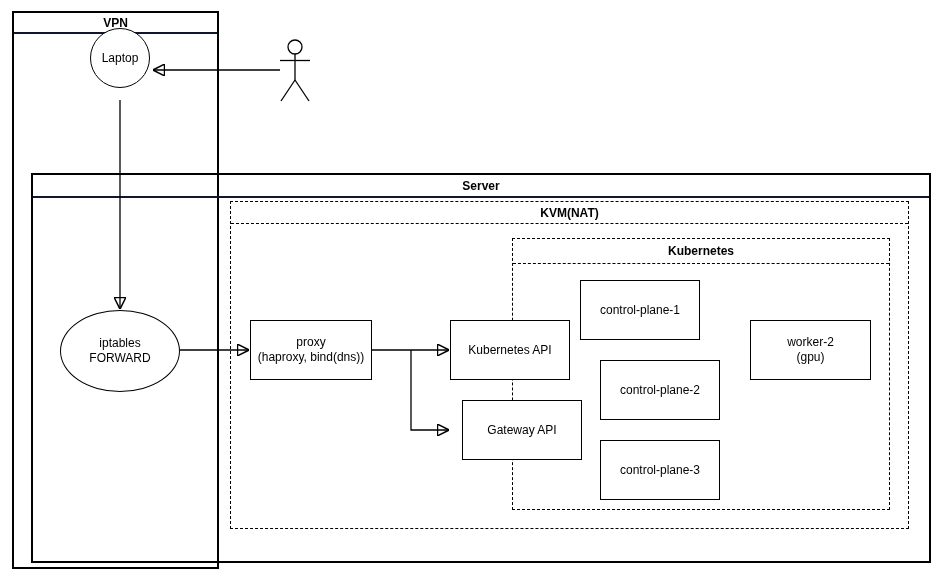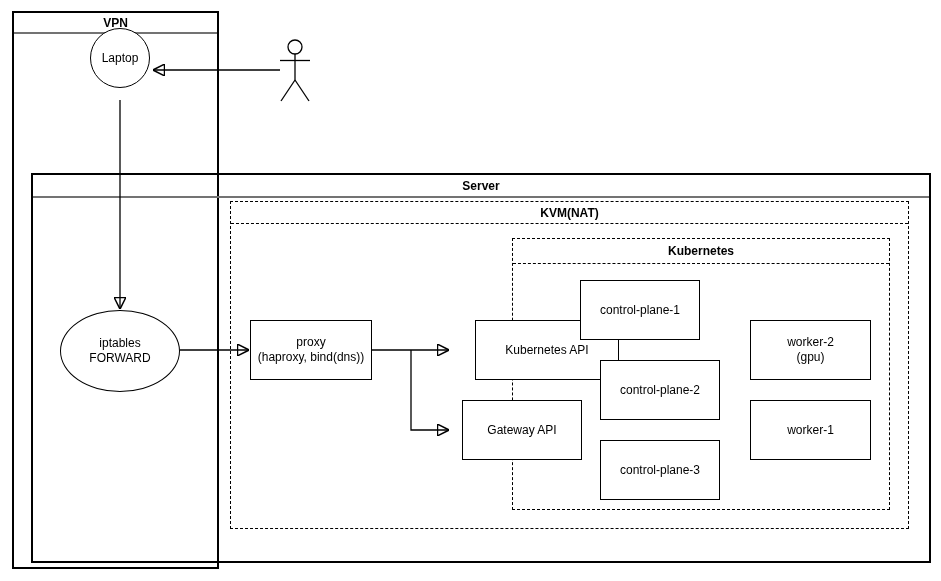--- a/index.html
+++ b/index.html
@@ -23,21 +23,21 @@
   .group.dashed { border: 1px dashed #000; }
   .group-title {
     width: 100%;
     display: flex;
     align-items: center;
     justify-content: center;
     font-size: 12px;
     font-weight: bold;
     white-space: nowrap;
   }
-  .group.solid  > .group-title { border-bottom: 2px solid #737373; }
+  .group.solid  > .group-title { border-bottom: 2px solid #0f172a; }
   .group.dashed > .group-title { border-bottom: 1px dashed #000; text-align: center; }
 
   
   .node {
     position: absolute;
     border: 1px solid #000;
     background: #ffffff;
     display: flex;
     flex-direction: column;
     align-items: center;
@@ -93,44 +93,41 @@
   <div class="node round" style="left:60px; top:310px; width:120px; height:82px;">
     <span>iptables</span>
     <span>FORWARD</span>
   </div>
 
   <div class="node" style="left:250px; top:320px; width:122px; height:60px;">
     <span>proxy</span>
     <span>(haproxy, bind(dns))</span>
   </div>
 
-  <div class="node" style="left:475px; top:320px; width:144px; height:60px;">
+  <div class="node" style="left:450px; top:320px; width:120px; height:60px;">
     <span>Kubernetes API</span>
   </div>
 
   <div class="node" style="left:450px; top:400px; width:120px; height:60px;margin-left:12px;">
     <span>Gateway API</span>
   </div>
 
   <div class="node" style="left:580px; top:280px; width:120px; height:60px;">
     <span>control-plane-1</span>
   </div>
   <div class="node" style="left:600px; top:360px; width:120px; height:60px;">
     <span>control-plane-2</span>
   </div>
   <div class="node" style="left:600px; top:440px; width:120px; height:60px;">
     <span>control-plane-3</span>
   </div>
 
   <div class="node" style="left:750px; top:320px; width:121px; height:60px;">
     <span>worker-2</span>
     <span>(gpu)</span>
-  </div>
-  <div class="node" style="left:750px; top:400px; width:121px; height:60px;">
-    <span>worker-1</span>
   </div>
 
   <svg class="overlay" viewBox="0 0 941 581">
     <defs>
       <marker id="arrowhead" viewBox="0 0 10 10" refX="9" refY="5" markerWidth="9" markerHeight="9" orient="auto-start-reverse">
         <path d="M0,0 L10,5 L0,10 z" fill="#000" stroke="none"></path>
       </marker>
     </defs>
 
     <line x1="280" y1="70" x2="154" y2="70" marker-end="url(#arrowhead)"></line>

